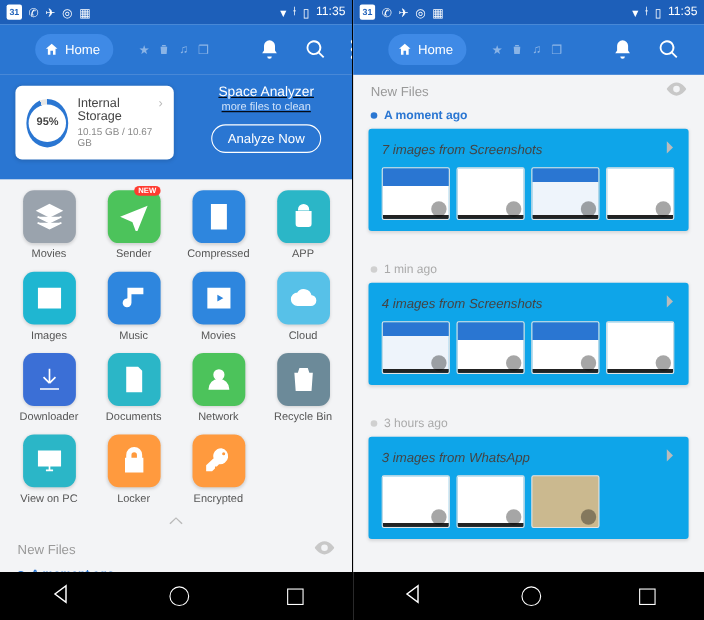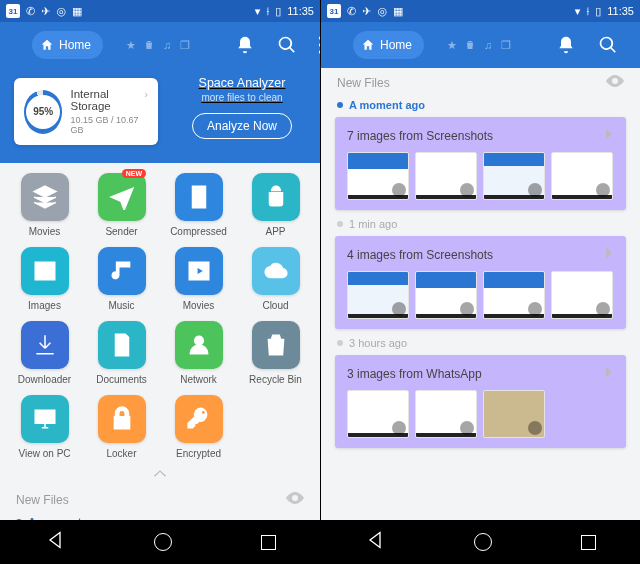--- a/index.html
+++ b/index.html
@@ -51,21 +51,21 @@
   .collapse svg{width:16px;height:10px;fill:#bbb;}
 
   .section-h{display:flex;justify-content:space-between;align-items:center;padding:6px 16px;color:#999;font-size:12px;}
   .eye svg{width:18px;height:14px;fill:#c8c8c8;}
   .moment{color:#2a76d2;font-size:11px;font-weight:bold;padding:2px 16px 6px;display:flex;align-items:center;gap:6px;}
   .moment::before{content:"";width:6px;height:6px;border-radius:50%;background:#2a76d2;}
   .ago-grey{color:#aaa;font-size:11px;padding:6px 16px 6px;display:flex;align-items:center;gap:6px;}
   .ago-grey::before{content:"";width:6px;height:6px;border-radius:50%;background:#d0d0d0;}
 
   
-  .filecard{background:#c4b5fd;margin:0 14px 2px;border-radius:3px;box-shadow:0 1px 3px rgba(0,0,0,.12);padding:10px 12px;}
+  .filecard{background:#0ea5e9;margin:0 14px 23px;border-radius:3px;box-shadow:0 1px 3px rgba(0,0,0,.12);padding:10px 12px;font-style:italic;}
   .filecard .head{display:flex;justify-content:space-between;align-items:center;font-size:12px;color:#444;margin-bottom:8px;}
   .chev svg{width:10px;height:14px;fill:#bbb;}
   .thumbs{display:flex;gap:6px;}
   .thumb{width:62px;height:48px;background:linear-gradient(#2a76d2 0 35%,#fff 35% 92%,#222 92% 100%);border:1px solid #e4e4e4;border-radius:2px;position:relative;}
   .thumb.alt{background:linear-gradient(#2a76d2 0 28%,#eef4fb 28% 92%,#222 92% 100%);}
   .thumb.white{background:linear-gradient(#fff 0 92%,#222 92%);}
   .thumb.tan{background:#cbb98f;}
   .thumb .sel{position:absolute;right:2px;bottom:2px;width:14px;height:14px;border-radius:50%;background:rgba(0,0,0,.35);}
 
   

